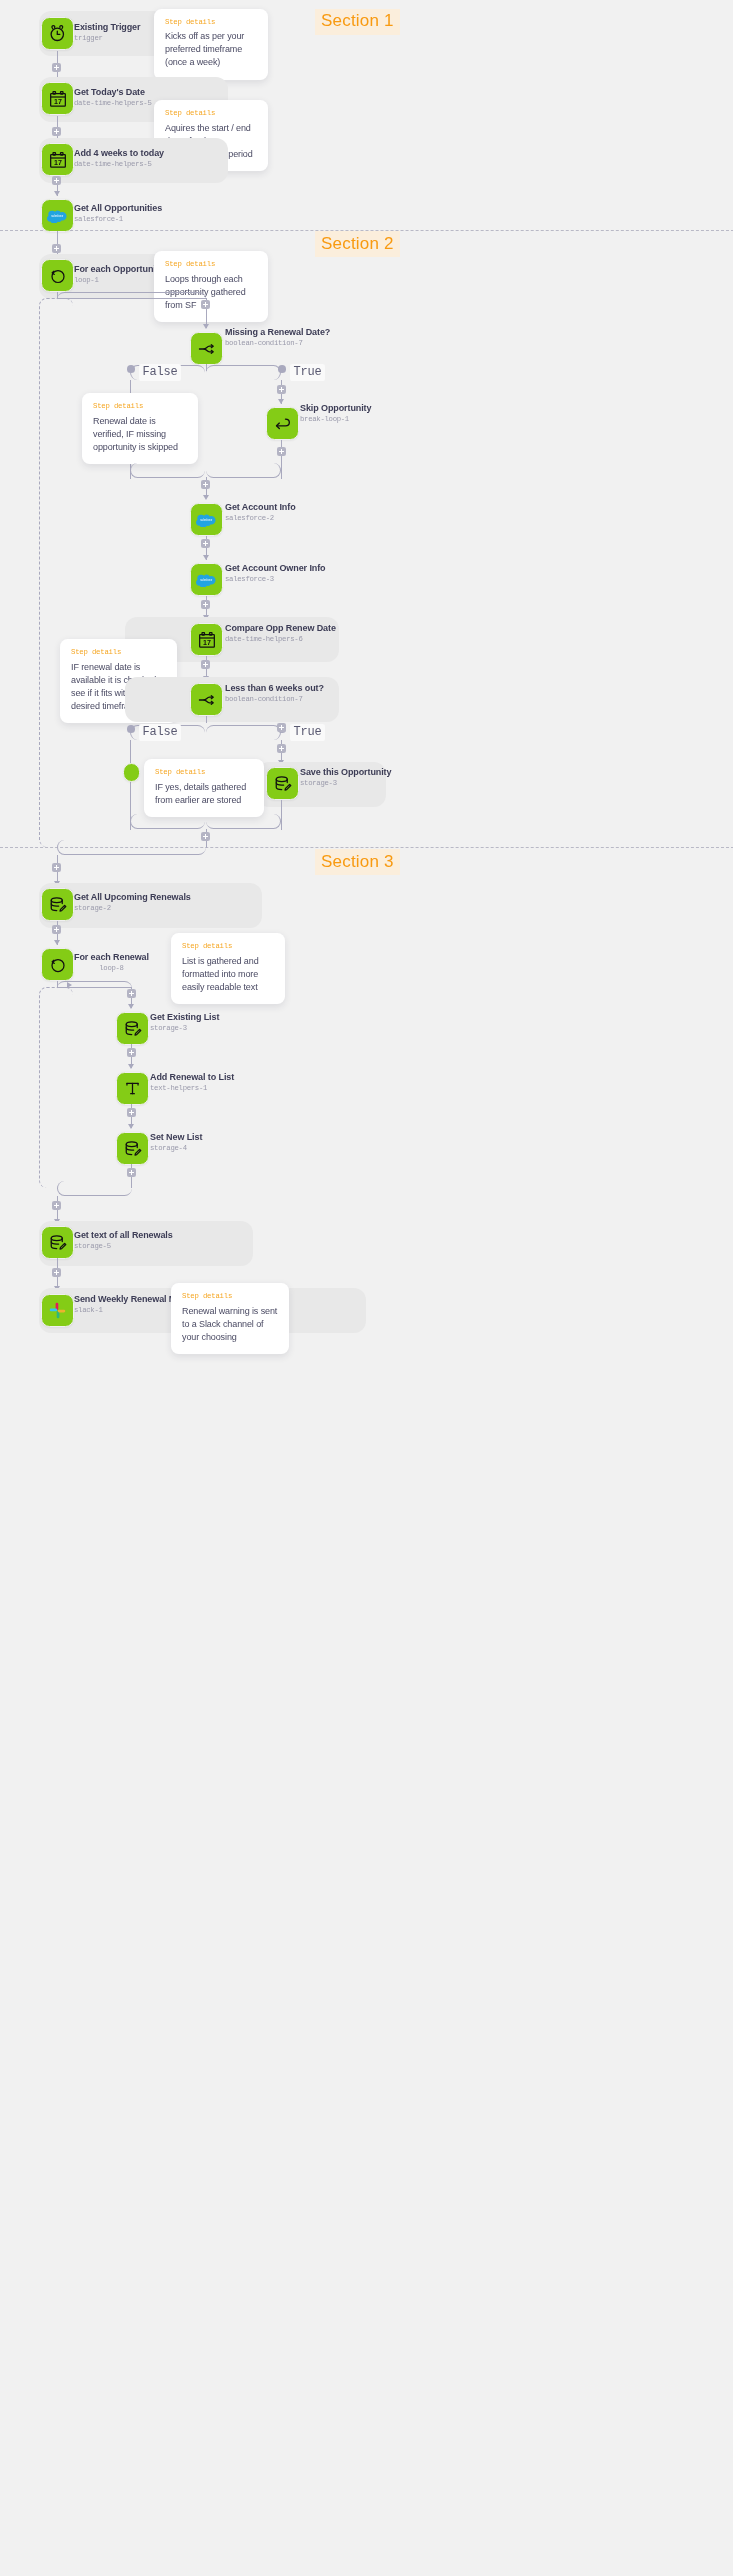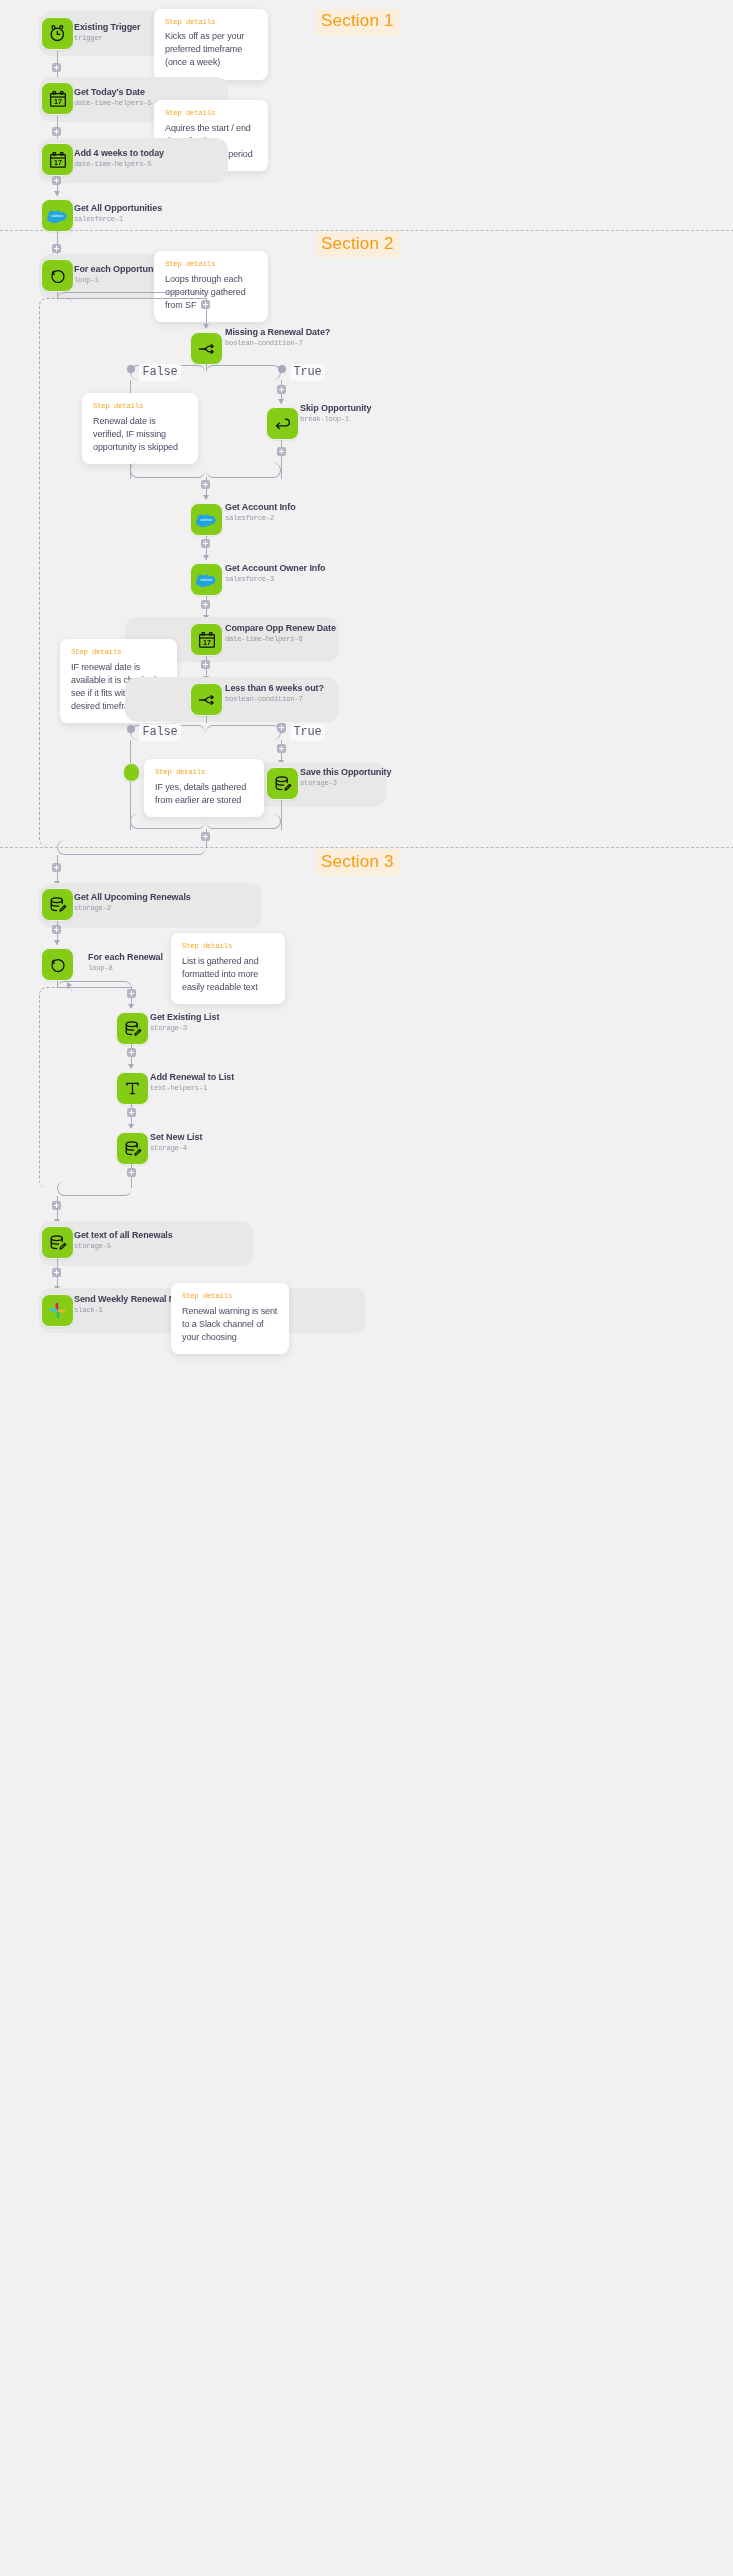--- a/index.html
+++ b/index.html
@@ -489,21 +489,21 @@
   <div class="vline" style="left:57px; top:921px; height:24px;"></div>
   <div class="plus" style="left:52px; top:925px;"></div>
   <div class="arrow" style="left:54px; top:940px;"></div>
 
   <div class="node plain" style="left:41px; top:948px;">
     <svg width="20" height="20" viewBox="0 0 24 24" fill="none" stroke="#111" stroke-width="1.5" stroke-linecap="round">
       <circle cx="12" cy="12.6" r="7.2"></circle>
       <path d="M7.1 6.3 L5.0 8.2 L7.6 10.1" stroke-linejoin="round"></path>
     </svg>
   </div>
-  <div class="node-text" style="left:88px; top:952px;">
+  <div class="node-text" style="left:74px; top:952px;text-align:center;">
     <div class="node-title">For each Renewal</div>
     <div class="node-sub">loop-8</div>
   </div>
 
   <div class="card" style="left:171px; top:933px; width:114px;">
     <div class="card-label">Step details</div>
     <div class="card-body">List is gathered and formatted into more easily readable text</div>
   </div>
 
   <div class="corner dash" style="left:39px; top:987px; width:34px; height:201px; border-right:none; border-top:1.4px dashed #a9a9be; border-bottom:none;"></div>

